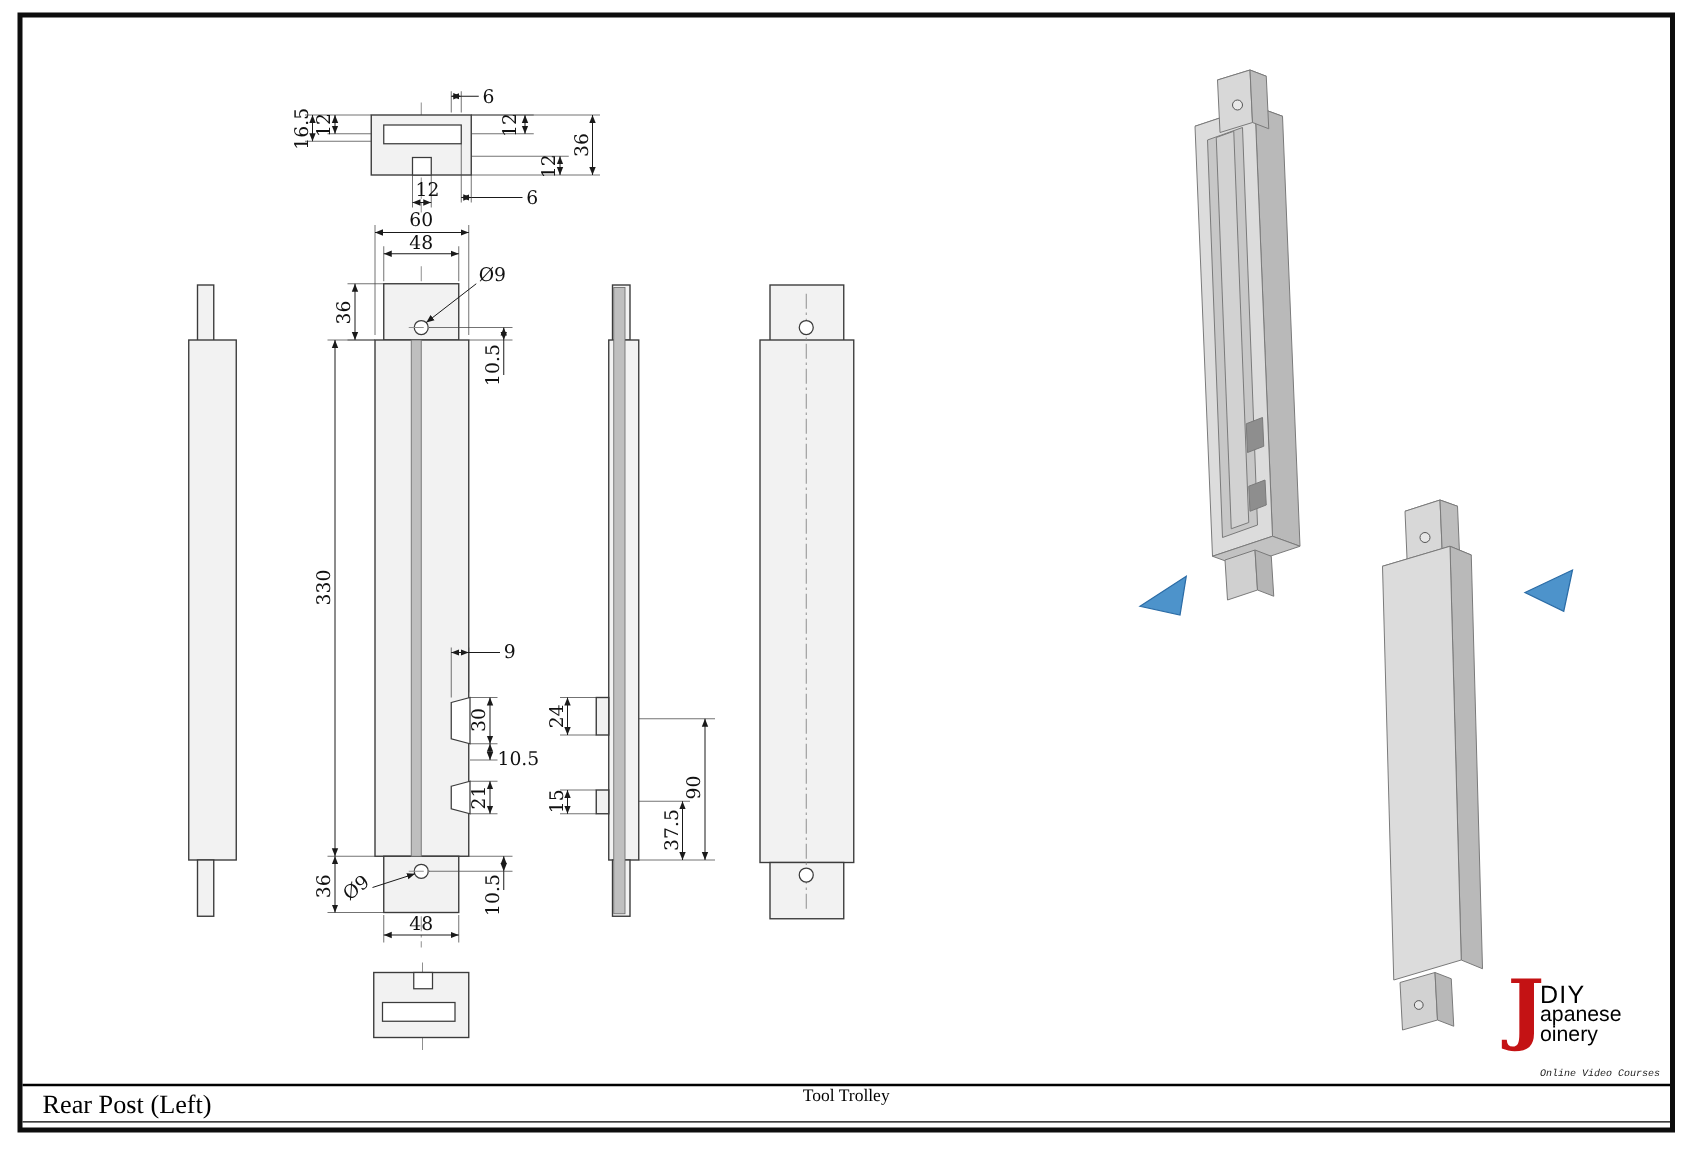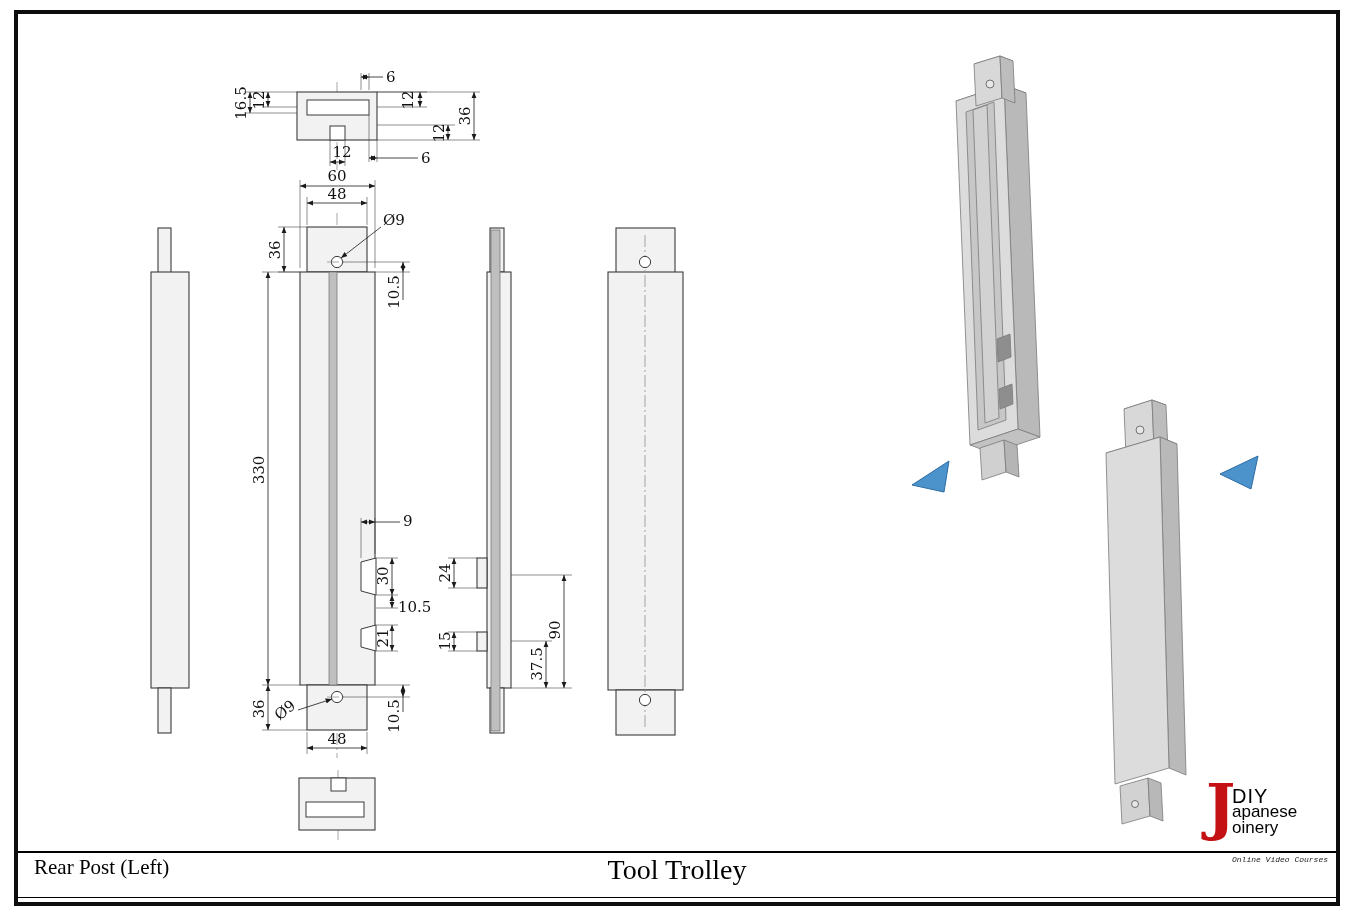--- a/index.html
+++ b/index.html
@@ -20,30 +20,30 @@
   .white   { fill: #ffffff; stroke: #3b3b3b; stroke-width: 1; }
   .gray    { fill: #bfbfbf; stroke: #6e6e6e; stroke-width: 0.7; }
   .dimline { stroke: #1a1a1a; stroke-width: 0.8; fill: none; }
   .ext     { stroke: #444444; stroke-width: 0.6; }
   .cl      { stroke: #8f8f8f; stroke-width: 0.8; stroke-dasharray: 12 3 2 3; fill: none; }
   .dimtext { font-family: "DejaVu Serif", serif; font-size: 15px; fill: #111; }
   .iso     { stroke: #7a7a7a; stroke-width: 0.8; }
 
   
   .titlebar {
-    position: absolute; left: 18px; right: 18px; bottom: 22px; height: 47px;
+    position: absolute; left: 18px; right: 18px; bottom: 22px; height: 31px;
     border-top: 2px solid #000; border-bottom: 1px solid #000;
   }
   .part-name {
     position: absolute; left: 16px; top: 2px;
     font-size: 21px; color: #000;
   }
   .project-name {
     position: absolute; left: 0; right: 0; top: 1px; text-align: center;
-    font-size: 28px; color: #000;
+    font-size: 14px; color: #000;
   }
 
   
   .logo { position: absolute; right: 42px; bottom: 58px; width: 104px; height: 74px; }
   .logo-j {
     position: absolute; left: -2px; top: -12px; line-height: 1;
     font-family: "DejaVu Serif", serif; font-size: 62px; font-weight: bold; color: #c41214;
   }
   .logo-lines {
     position: absolute; left: 24px; top: 0;

